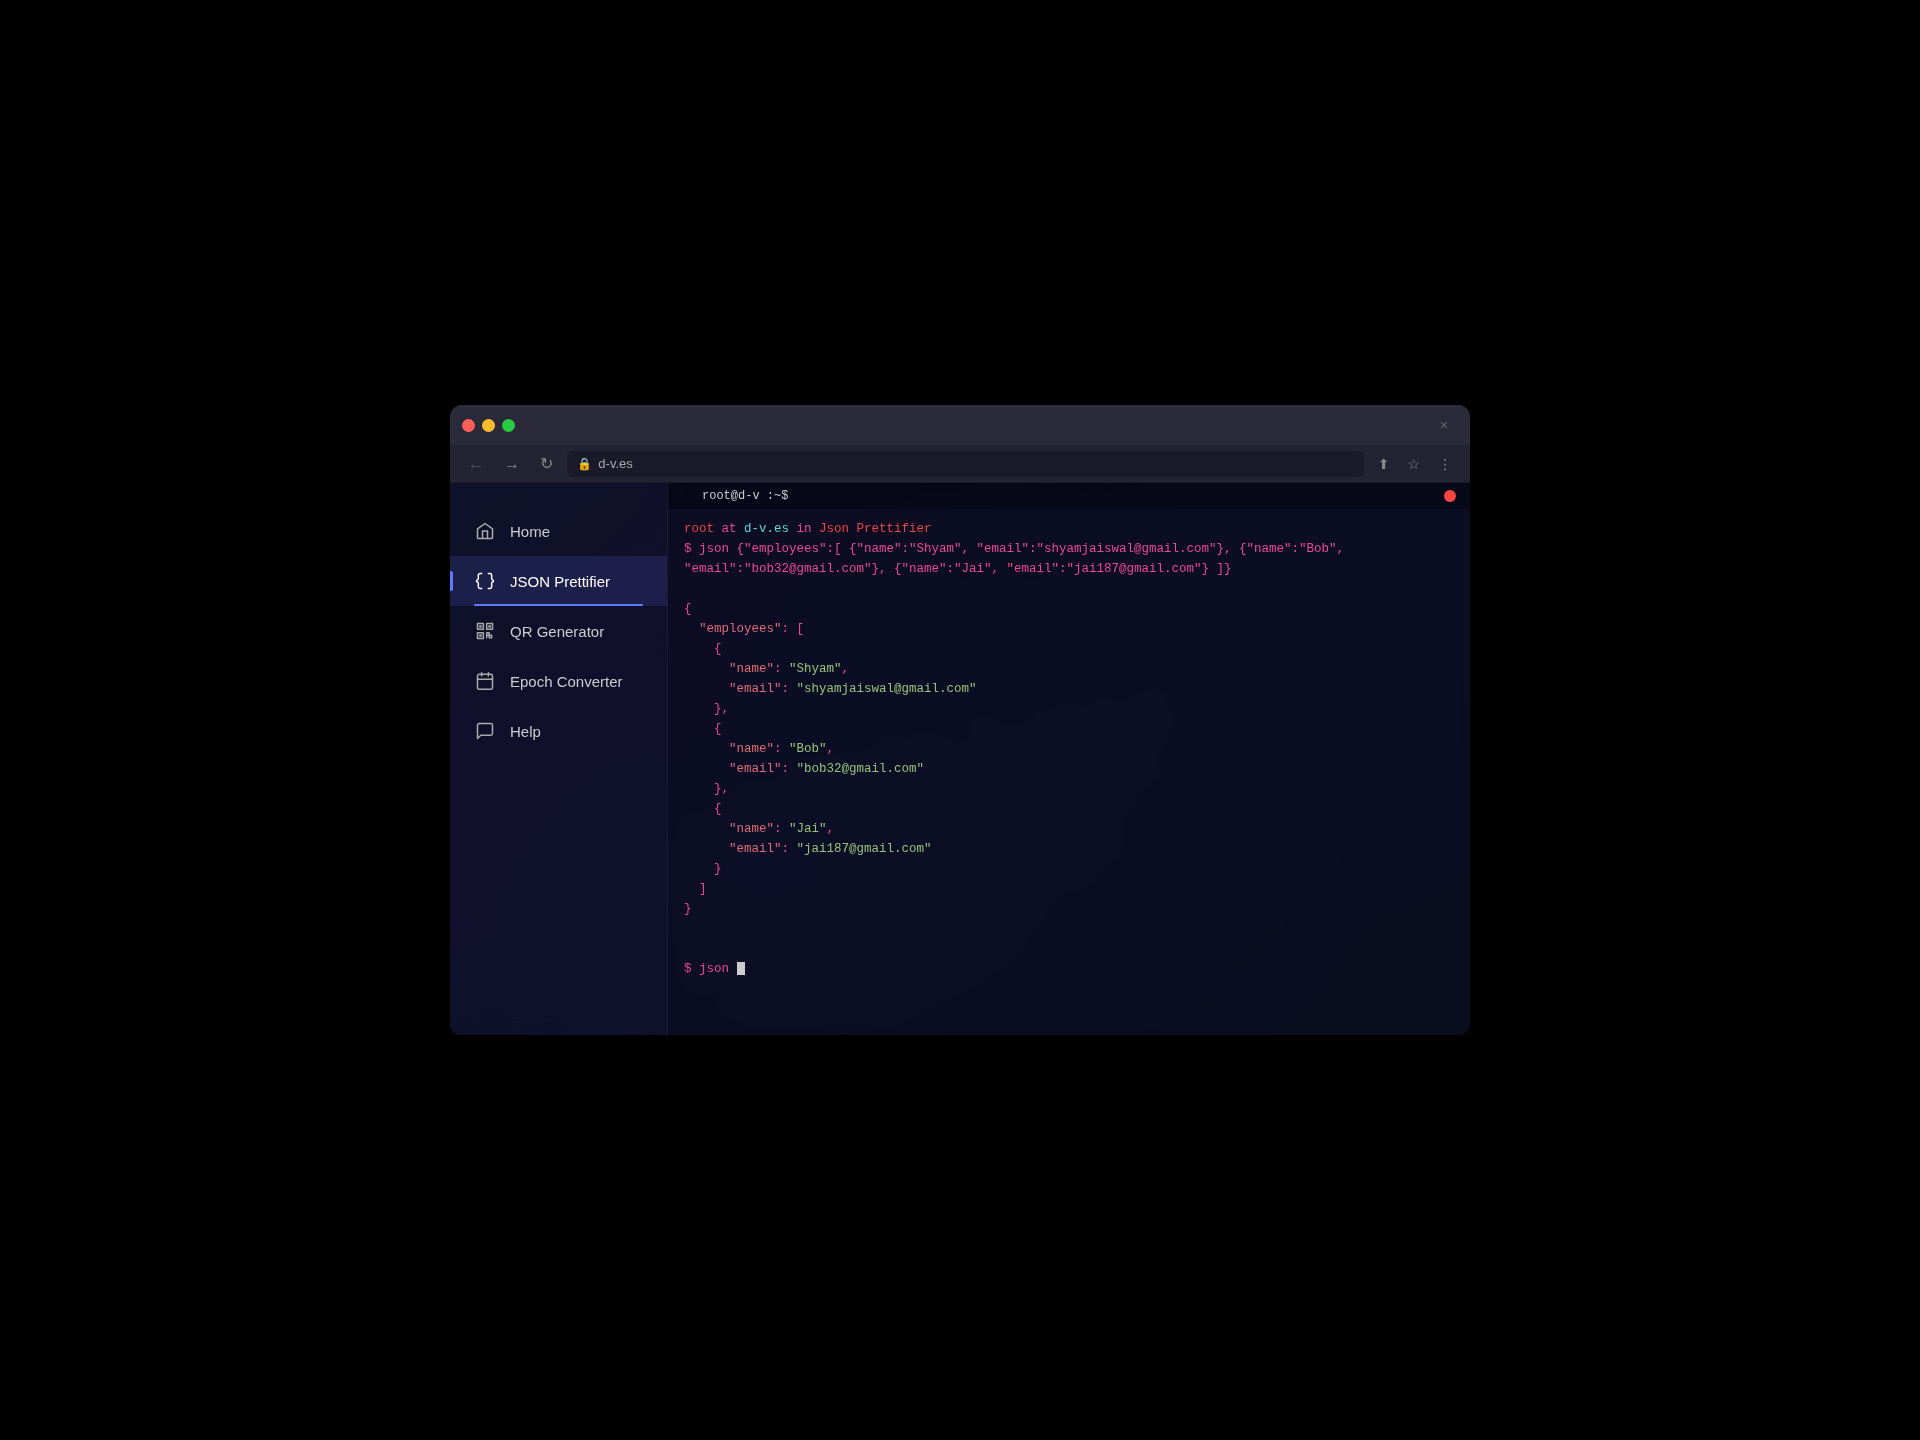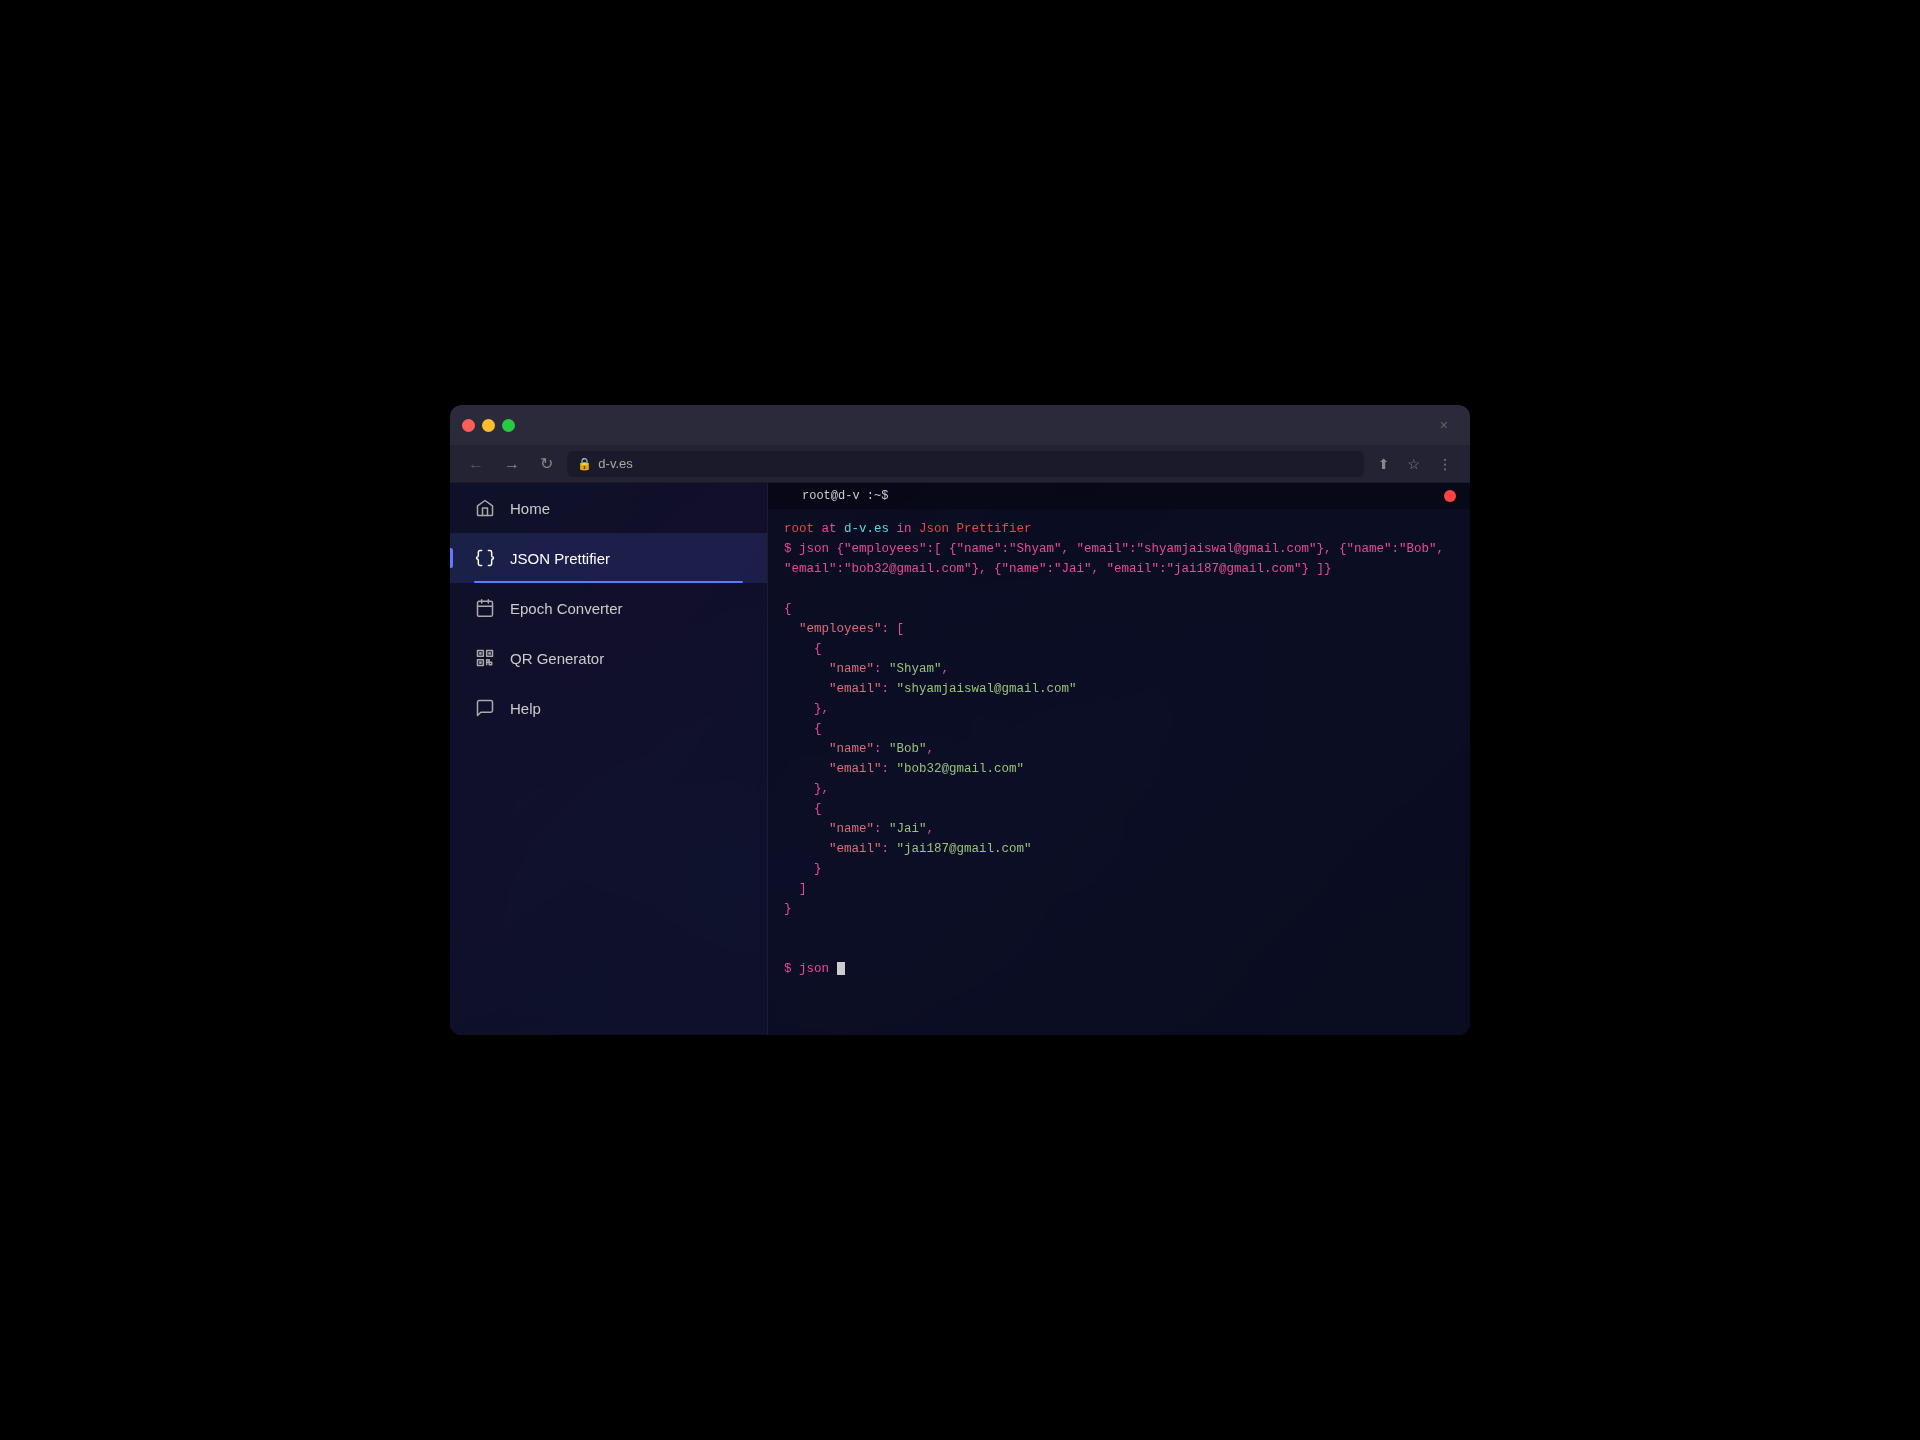--- a/index.html
+++ b/index.html
@@ -133,27 +133,27 @@
       content: '';
       position: absolute;
       inset: 0;
       background: 
         radial-gradient(ellipse at 30% 70%, rgba(30, 40, 120, 0.4) 0%, transparent 60%),
         radial-gradient(ellipse at 70% 40%, rgba(20, 30, 100, 0.3) 0%, transparent 50%);
     }
 
     
     .sidebar {
-      width: 318px;
+      width: 218px;
       background: rgba(15, 15, 35, 0.75);
       backdrop-filter: blur(10px);
       z-index: 1;
       display: flex;
       flex-direction: column;
-      padding: 0 0;
+      padding: 23px 0;
       border-right: 1px solid rgba(255,255,255,0.05);
       flex-shrink: 0;
     }
 
     .sidebar-item {
       display: flex;
       align-items: center;
       gap: 14px;
       padding: 14px 24px;
       color: #ccc;
@@ -334,47 +334,47 @@
       </div>
 
       <div class="sidebar-item active json-active">
         <span class="sidebar-icon">
           <svg viewBox="0 0 24 24">
               <path d="M8 3H6a2 2 0 00-2 2v4c0 1.1-.9 2-2 2v2c1.1 0 2 .9 2 2v4c0 1.1.9 2 2 2h2"></path>
               <path d="M16 3h2a2 2 0 012 2v4c0 1.1.9 2 2 2v2c-1.1 0-2 .9-2 2v4a2 2 0 01-2 2h-2"></path>
             </svg>
         </span>
         <span>JSON Prettifier</span>
-      </div>
-
-      <div class="sidebar-item">
-        <span class="sidebar-icon">
-          <svg viewBox="0 0 24 24">
-              <rect x="3" y="4" width="18" height="18" rx="2"></rect>
-              <path d="M16 2v4M8 2v4M3 10h18"></path>
-            </svg>
-        </span>
-        <span>Epoch Converter</span>
       </div>
 
       <div class="sidebar-item">
         <span class="sidebar-icon">
           <svg viewBox="0 0 24 24">
               <rect x="3" y="3" width="7" height="7"></rect>
               <rect x="14" y="3" width="7" height="7"></rect>
               <rect x="3" y="14" width="7" height="7"></rect>
               <rect x="5" y="5" width="3" height="3" fill="currentColor" stroke="none"></rect>
               <rect x="16" y="5" width="3" height="3" fill="currentColor" stroke="none"></rect>
               <rect x="5" y="16" width="3" height="3" fill="currentColor" stroke="none"></rect>
               <path d="M14 14h3v3h-3zM17 17h3v3h-3zM14 17v3"></path>
             </svg>
         </span>
         <span>QR Generator</span>
       </div>
 
+      <div class="sidebar-item">
+        <span class="sidebar-icon">
+          <svg viewBox="0 0 24 24">
+              <rect x="3" y="4" width="18" height="18" rx="2"></rect>
+              <path d="M16 2v4M8 2v4M3 10h18"></path>
+            </svg>
+        </span>
+        <span>Epoch Converter</span>
+      </div>
+
 
       <div class="sidebar-item">
         <span class="sidebar-icon">
           <svg viewBox="0 0 24 24">
               <path d="M21 15a2 2 0 01-2 2H7l-4 4V5a2 2 0 012-2h14a2 2 0 012 2z"></path>
             </svg>
         </span>
         <span>Help</span>
       </div>
 

